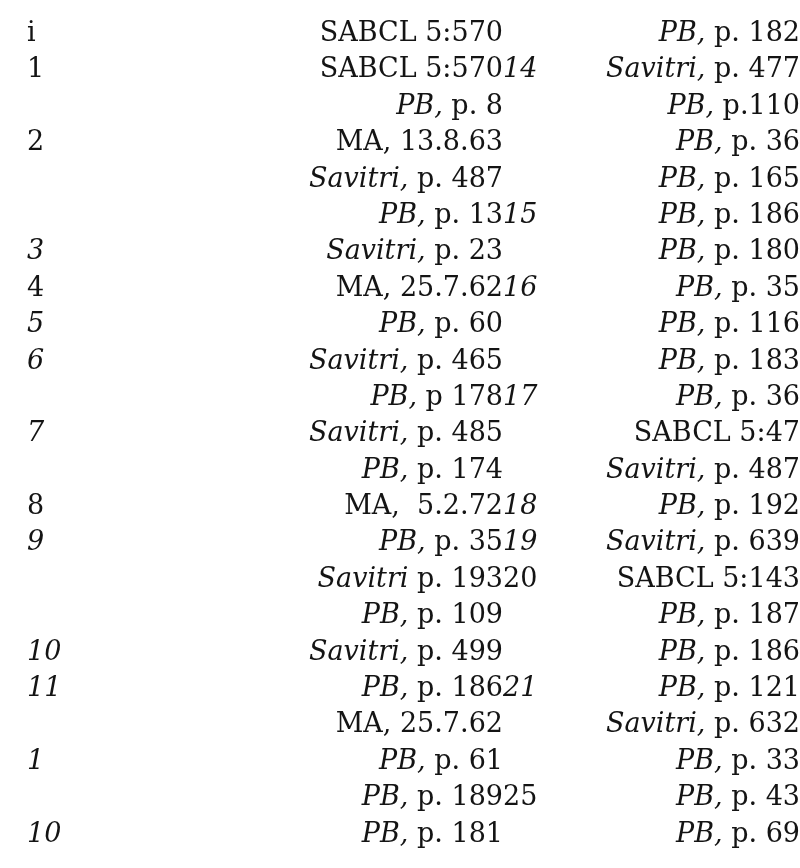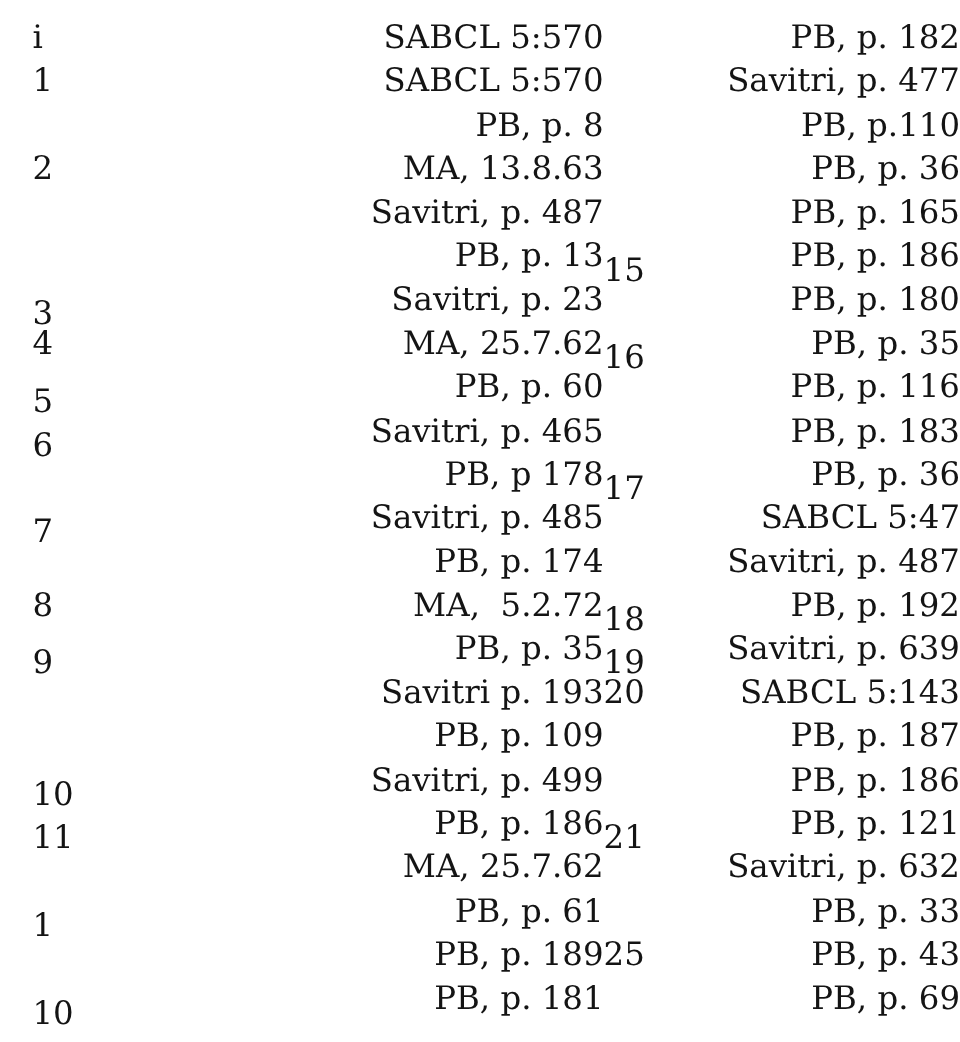--- a/index.html
+++ b/index.html
@@ -35,21 +35,21 @@
     height: 36.4px;
     line-height: 36.4px;
     font-size: 27px;
     white-space: pre;
   }
   .num {
     flex: 0 0 83px;
     width: 83px;
   }
   .it {
-    margin-top: 12px;
+    font-style: italic;
   }
   .cite {
     flex: 1 1 auto;
     text-align: right;
   }
 </style>
 </head>
 <body style="background: rgb(255, 255, 255); color: rgb(20, 20, 20);">
 
 <main class="page">
@@ -73,21 +73,21 @@
       <div class="line"><span class="num"></span><span class="cite"><span class="seg it">PB,</span><span class="seg"> p. 109</span></span></div>
       <div class="line"><span class="num it">10</span><span class="cite"><span class="seg it">Savitri,</span><span class="seg"> p. 499</span></span></div>
       <div class="line"><span class="num it">11</span><span class="cite"><span class="seg it">PB,</span><span class="seg"> p. 186</span></span></div>
       <div class="line"><span class="num"></span><span class="cite"><span class="seg">MA, 25.7.62</span></span></div>
       <div class="line"><span class="num it">1</span><span class="cite"><span class="seg it">PB,</span><span class="seg"> p. 61</span></span></div>
       <div class="line"><span class="num"></span><span class="cite"><span class="seg it">PB,</span><span class="seg"> p. 189</span></span></div>
       <div class="line"><span class="num it">10</span><span class="cite"><span class="seg it">PB,</span><span class="seg"> p. 181</span></span></div>
     </section>
   <section class="col col-right">
       <div class="line"><span class="num"></span><span class="cite"><span class="seg it">PB,</span><span class="seg"> p. 182</span></span></div>
-      <div class="line"><span class="cite"><span class="seg it">Savitri,</span><span class="seg"> p. 477</span></span></div>
+      <div class="line"><span class="num it">14</span><span class="cite"><span class="seg it">Savitri,</span><span class="seg"> p. 477</span></span></div>
       <div class="line"><span class="num"></span><span class="cite"><span class="seg it">PB,</span><span class="seg"> p.110</span></span></div>
       <div class="line"><span class="num"></span><span class="cite"><span class="seg it">PB,</span><span class="seg"> p. 36</span></span></div>
       <div class="line"><span class="num"></span><span class="cite"><span class="seg it">PB,</span><span class="seg"> p. 165</span></span></div>
       <div class="line"><span class="num it">15</span><span class="cite"><span class="seg it">PB,</span><span class="seg"> p. 186</span></span></div>
       <div class="line"><span class="num"></span><span class="cite"><span class="seg it">PB,</span><span class="seg"> p. 180</span></span></div>
       <div class="line"><span class="num it">16</span><span class="cite"><span class="seg it">PB,</span><span class="seg"> p. 35</span></span></div>
       <div class="line"><span class="num"></span><span class="cite"><span class="seg it">PB,</span><span class="seg"> p. 116</span></span></div>
       <div class="line"><span class="num"></span><span class="cite"><span class="seg it">PB,</span><span class="seg"> p. 183</span></span></div>
       <div class="line"><span class="num it">17</span><span class="cite"><span class="seg it">PB,</span><span class="seg"> p. 36</span></span></div>
       <div class="line"><span class="num"></span><span class="cite"><span class="seg">SABCL 5:47</span></span></div>

